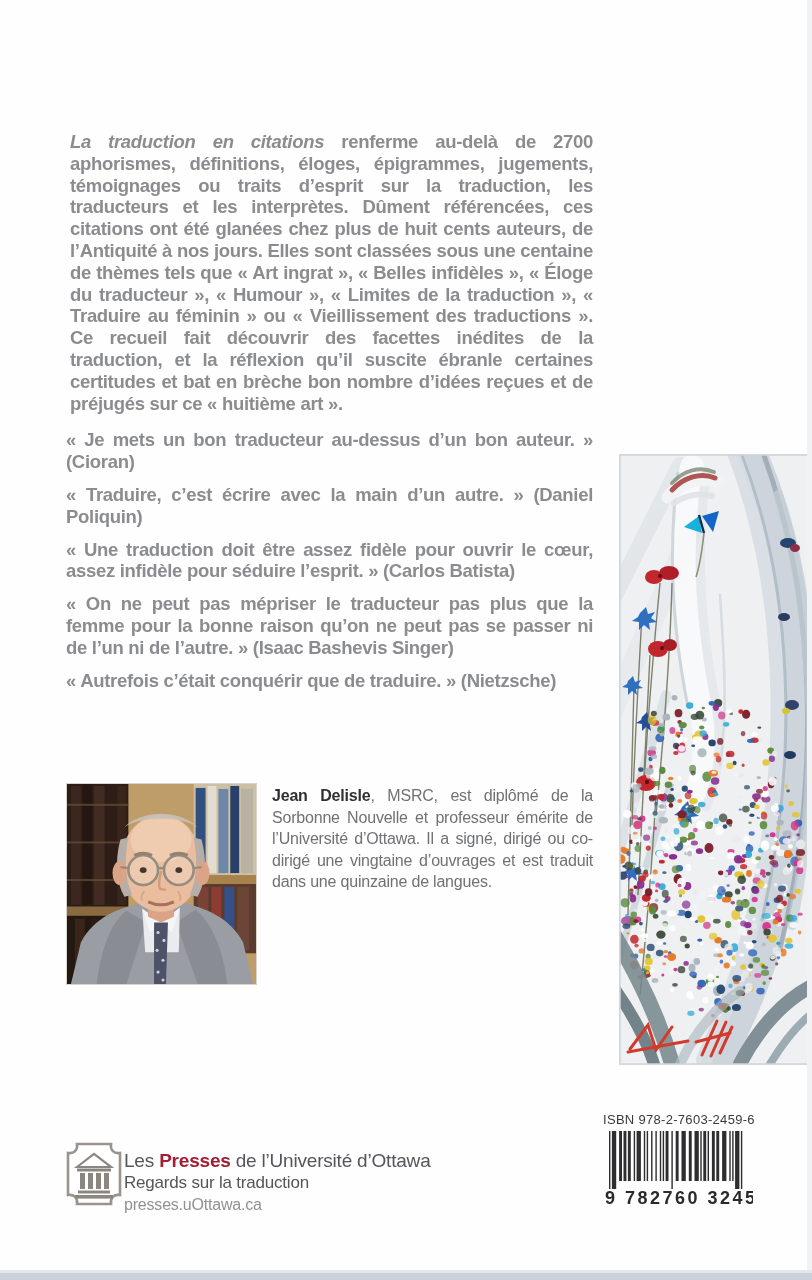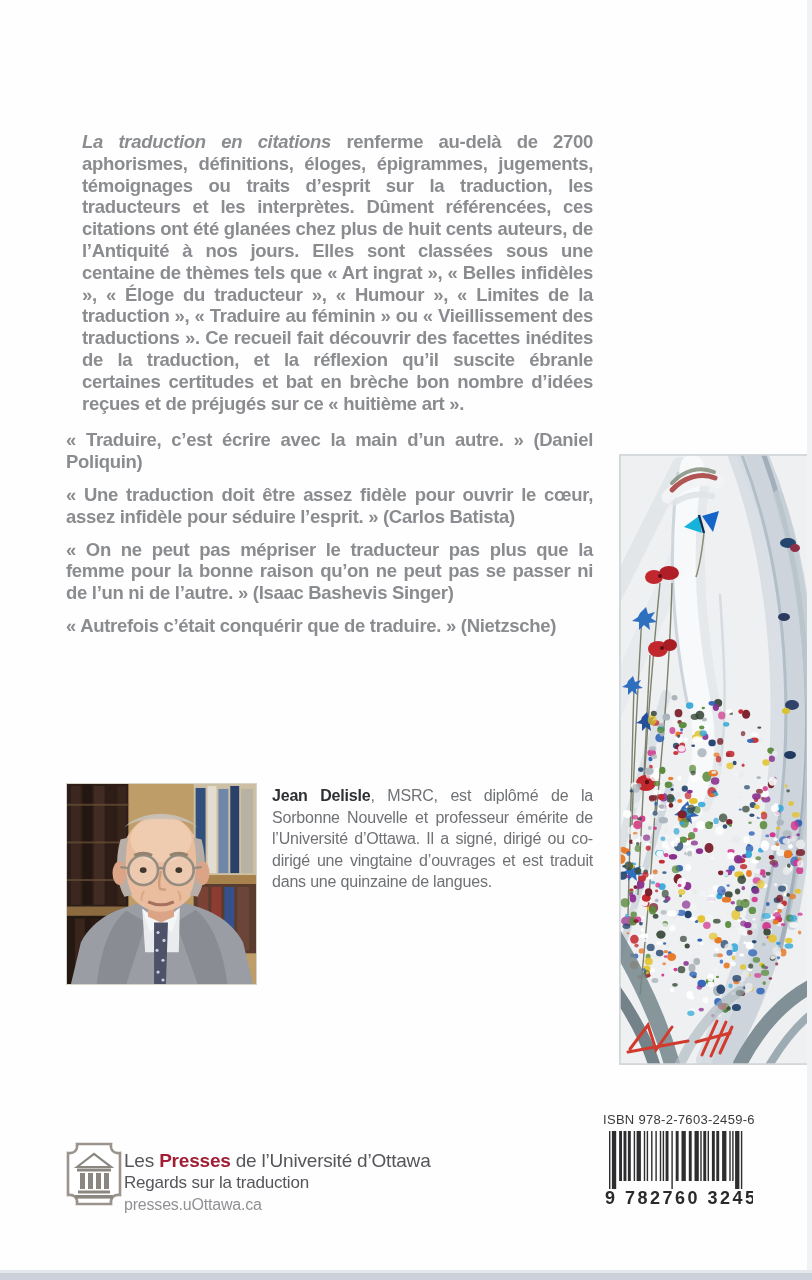--- a/index.html
+++ b/index.html
@@ -3,21 +3,21 @@
 <meta charset="utf-8">
 <style>
   html,body{margin:0;padding:0;background:#ffffff;}
   .page{
     position:relative;width:812px;height:1280px;background:#fefefe;overflow:hidden;
     font-family:"Liberation Sans",sans-serif;
   }
   
   .text-col{position:absolute;left:66px;top:131px;width:527px;}
   .blurb{
-    margin:0 0 15px 16px;color:#8a8c8f;font-size:18.5px;line-height:21.8px;
+    margin:0 0 15px 4px;color:#8a8c8f;font-size:18.5px;line-height:21.8px;
     font-weight:700;text-align:justify;letter-spacing:-0.3px;
   }
   .blurb em{font-style:italic;}
   .quote{
     margin:0 0 11px 0;color:#8a8c8f;font-size:18.5px;line-height:21.8px;
     font-weight:700;text-align:justify;letter-spacing:-0.3px;
   }
   
   .author{position:absolute;left:66px;top:783px;width:527px;}
   .author-photo{
@@ -54,20 +54,21 @@
   .edge-bottom-soft{position:absolute;left:0;bottom:7px;width:812px;height:3px;background:#e4e7ec;}
   .edge-right{position:absolute;right:0;top:0;width:5px;height:1280px;background:#f1f2f4;}
 </style>
 </head>
 <body>
 
 <div class="page">
 
   <div class="text-col">
     <p class="blurb"><em>La traduction en citations</em><span> renferme au-delà de 2700 aphorismes, définitions, éloges, épigrammes, jugements, témoignages ou traits d’esprit sur la traduction, les traducteurs et les interprètes. Dûment référencées, ces citations ont été glanées chez plus de huit cents auteurs, de l’Antiquité à nos jours. Elles sont classées sous une centaine de thèmes tels que « Art ingrat », « Belles infidèles », « Éloge du traducteur », « Humour », « Limites de la traduction », « Traduire au féminin » ou « Vieillissement des traductions ». Ce recueil fait découvrir des facettes inédites de la traduction, et la réflexion qu’il suscite ébranle certaines certitudes et bat en brèche bon nombre d’idées reçues et de préjugés sur ce « huitième art ».</span></p>
+    <p class="quote">« Je mets un bon traducteur au-dessus d’un bon auteur. » (Cioran)</p>
     <p class="quote">« Traduire, c’est écrire avec la main d’un autre. » (Daniel Poliquin)</p>
     <p class="quote">« Une traduction doit être assez fidèle pour ouvrir le cœur, assez infidèle pour séduire l’esprit. » (Carlos Batista)</p>
     <p class="quote">« On ne peut pas mépriser le traducteur pas plus que la femme pour la bonne raison qu’on ne peut pas se passer ni de l’un ni de l’autre. » (Isaac Bashevis Singer)</p>
     <p class="quote">« Autrefois c’était conquérir que de traduire. » (Nietzsche)</p>
   </div>
 
   <div class="author">
     <svg class="author-photo" viewBox="0 0 191 202" preserveAspectRatio="none">
 
       <rect x="0" y="0" width="191" height="202" fill="#bf9d68"></rect>

